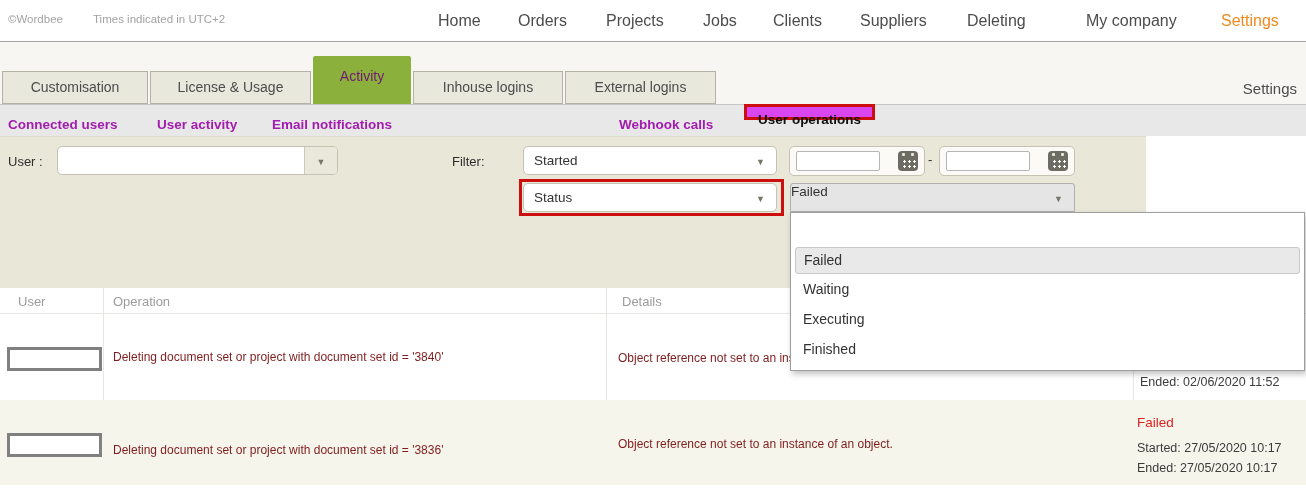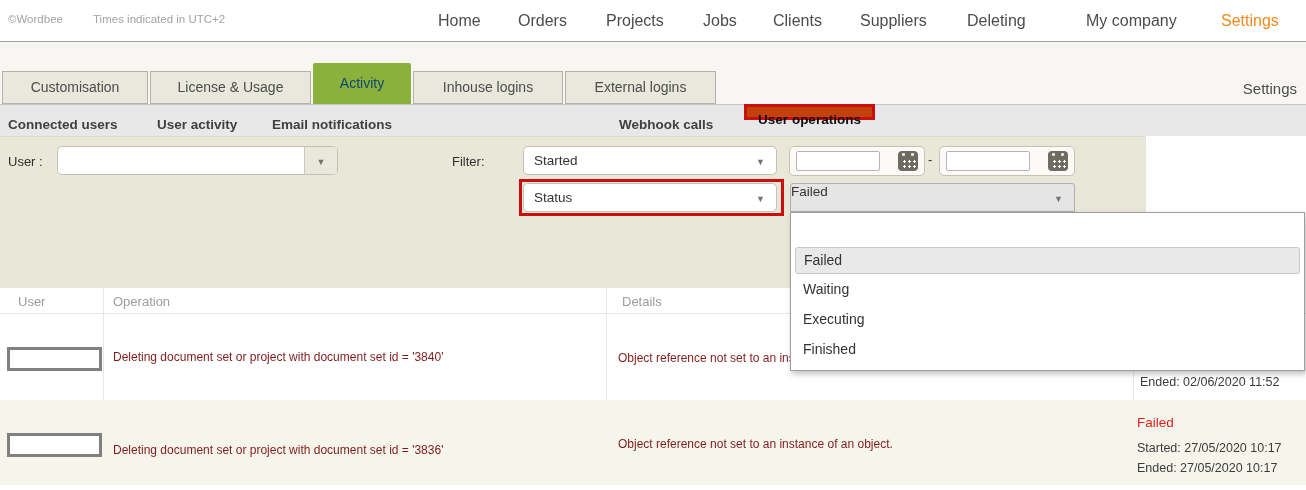--- a/index.html
+++ b/index.html
@@ -13,27 +13,27 @@
   
   #topbar { left:0; top:0; width:1306px; height:42px; background:#fff; border-bottom:1px solid #a3a3a3; }
   .smallgray { font-size:11.5px; color:#a3a3a3; top:13px; }
   .navitem { top:0; height:42px; line-height:42px; font-size:16px; color:#4c4c4c; cursor:pointer; }
   .navitem.active { color:#f08a1d; }
 
   
   #tabstrip { left:0; top:42px; width:1306px; height:62px; background:#f7f6f3; }
   .tab { bottom:0; height:33px; line-height:31px; text-align:center; font-size:14px; color:#4c4c4c;
          background:#e9e8dd; border:1px solid #b4b2a6; cursor:pointer; }
-  .tab.active { height:41px; line-height:41px; background:#8cb03c; color:#0c4a6e; border:none; border-radius:2px 2px 0 0; }
+  .tab.active { height:48px; line-height:41px; background:#8cb03c; color:#701a75; border:none; border-radius:2px 2px 0 0; }
   #corner-label { right:9px; top:38px; font-size:15px; color:#4c4c4c; }
 
   
   #subnav { left:0; top:104px; width:1306px; height:32px; background:#e8e8e8; border-top:1px solid #c6c6c6; }
-  .subitem { top:4px; height:32px; line-height:32px; font-size:13.5px; font-weight:bold; color:#404040; cursor:pointer; }
-  #subnav-annotation { left:744px; top:-1px; width:131px; height:16px; border:3px solid #cc0e0e; background:#c2410c; text-align:center; }
+  .subitem { top:4px; height:32px; line-height:32px; font-size:13.5px; font-weight:bold; color:#a21caf; cursor:pointer; }
+  #subnav-annotation { left:744px; top:-1px; width:131px; height:16px; border:3px solid #cc0e0e; background:#d946ef; text-align:center; }
   #subnav-annotation .subitem-label { display:block; line-height:26px; font-size:13.5px; font-weight:bold; color:#111; }
 
   
   #filters { left:0; top:136px; width:1146px; height:152px; background:#e9e7d8; border-top:1px solid #dddbcc; }
   .flabel { font-size:13px; color:#2e2e2e; }
   .selectbox { background:#fff; border:1px solid #c5c2b3; border-radius:5px; height:29px; line-height:27px;
                font-size:13.5px; color:#333; cursor:pointer; }
   .selectbox .val { position:absolute; left:10px; top:0; }
   .chev { position:absolute; right:11px; top:0; height:27px; line-height:27px; }
   .chev::before { content:"▼"; font-size:9px; color:#75756c; }

